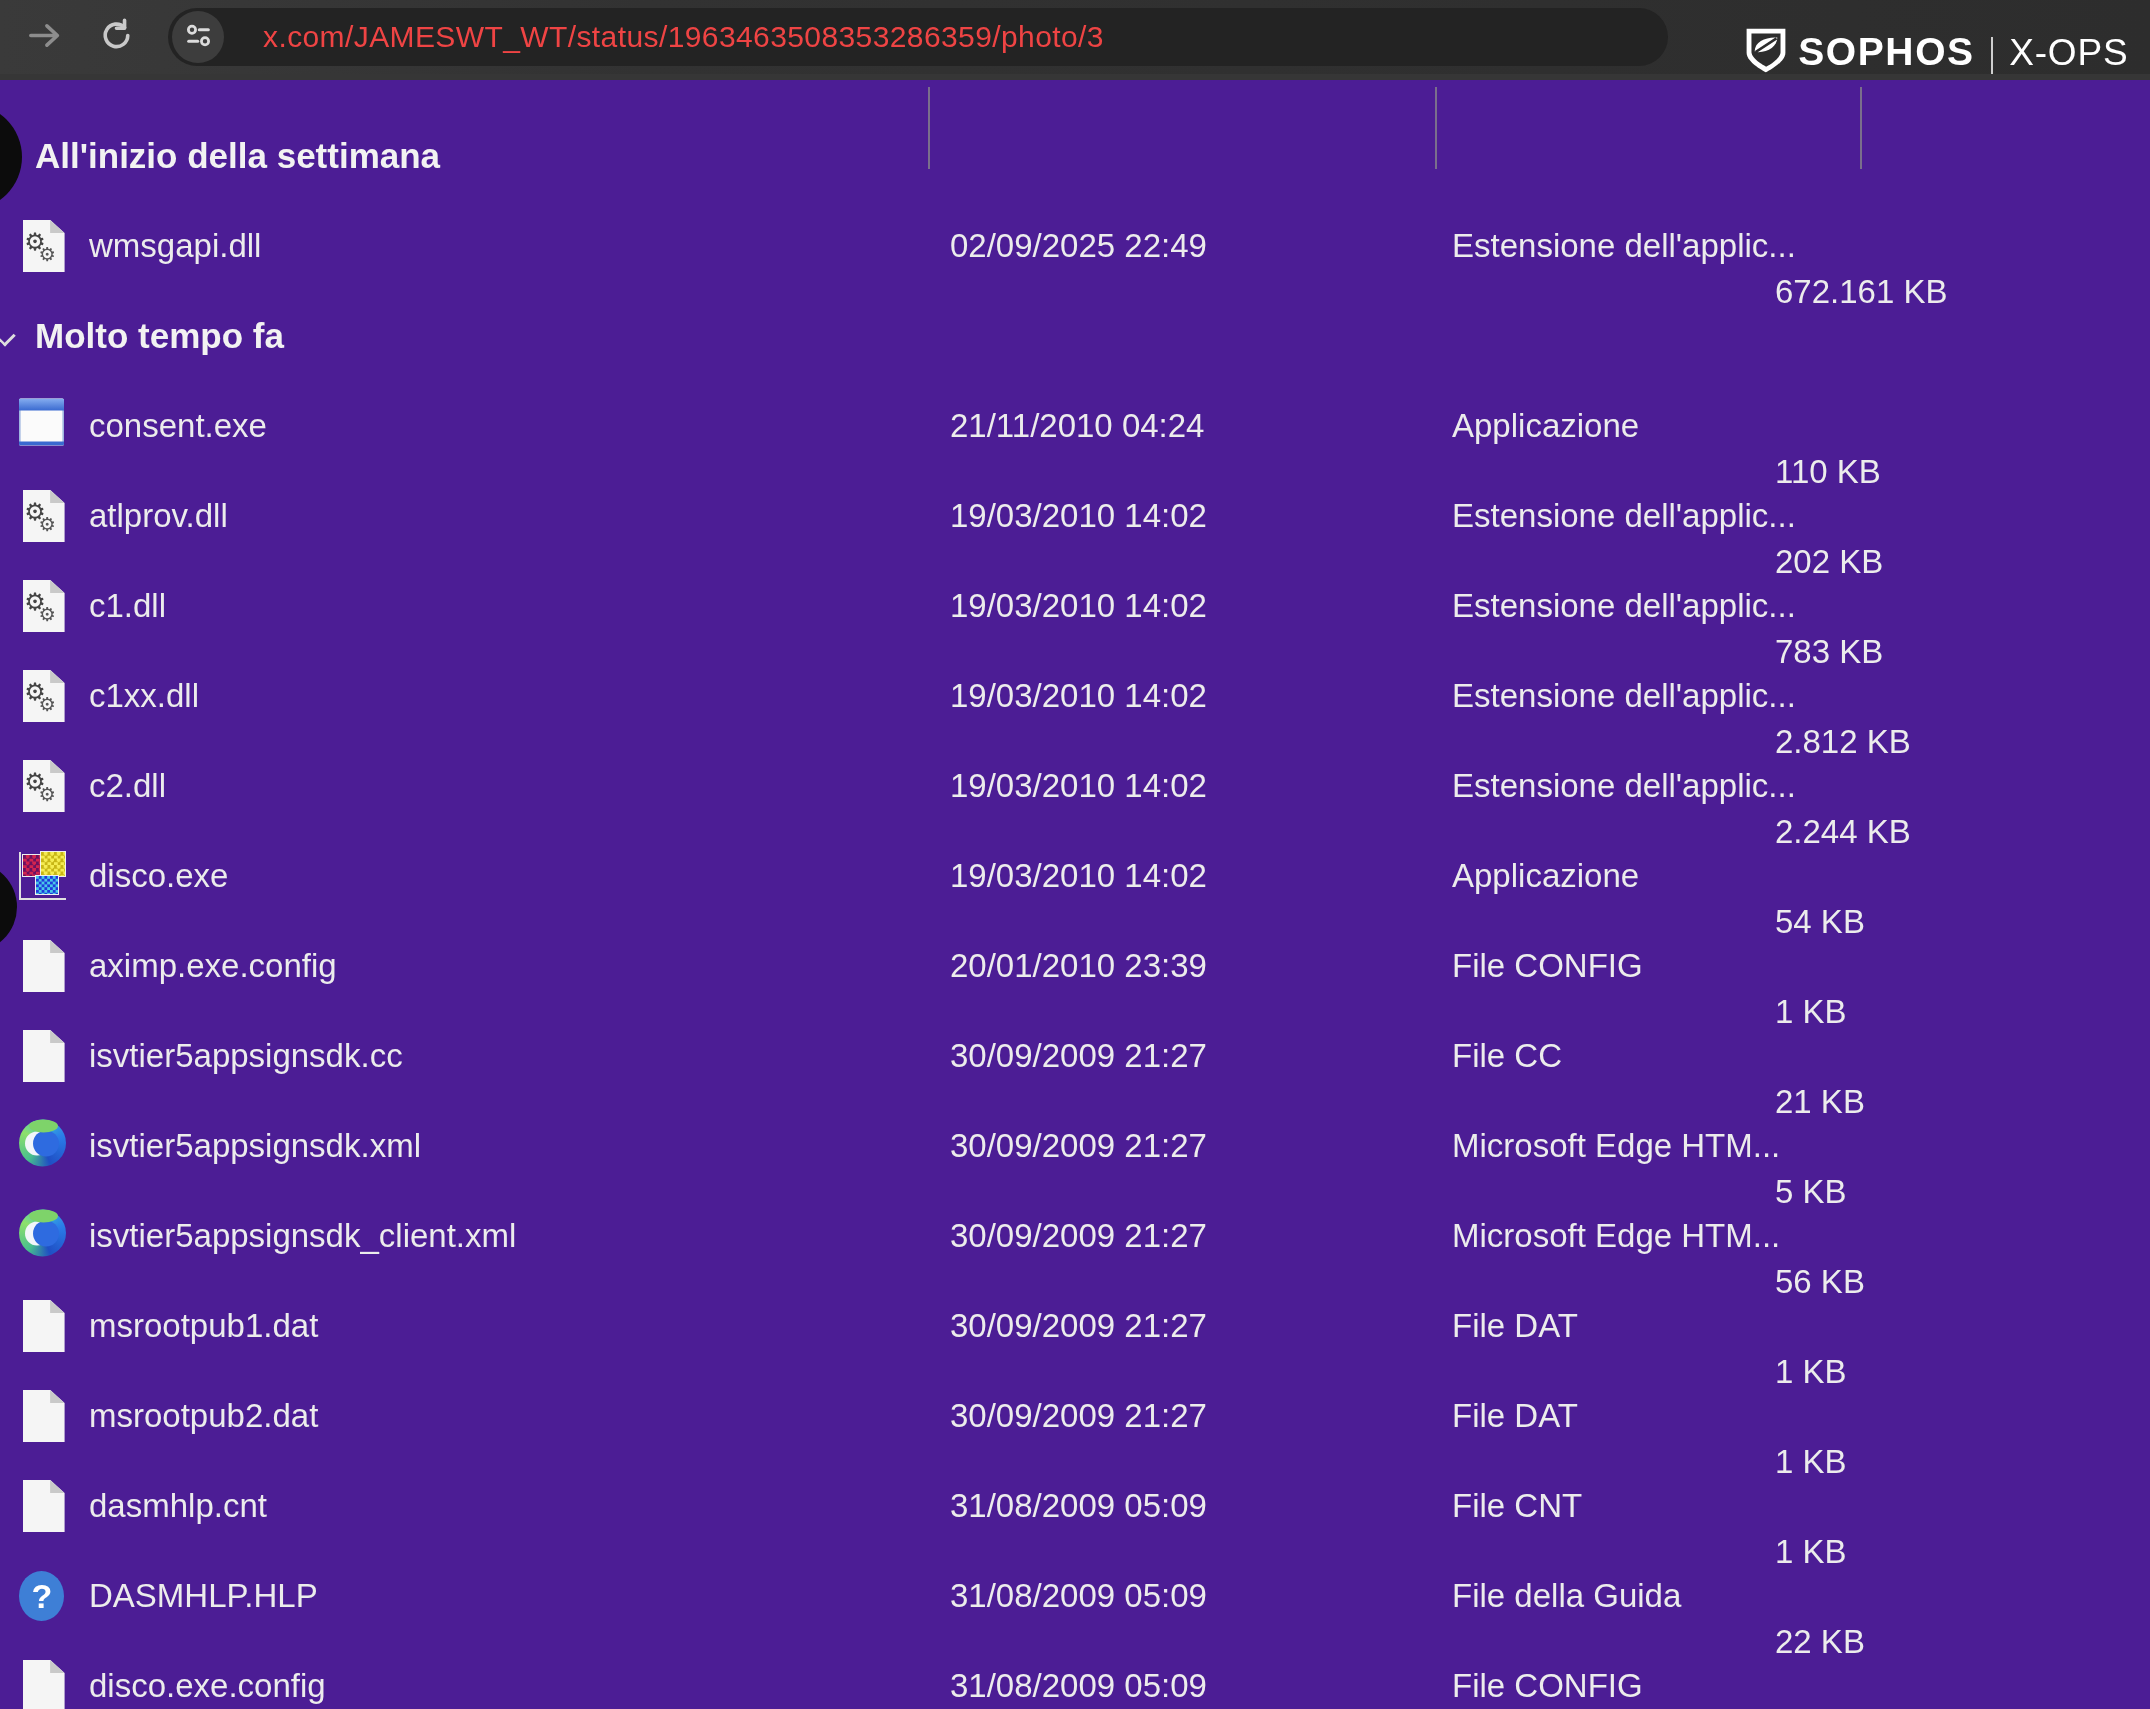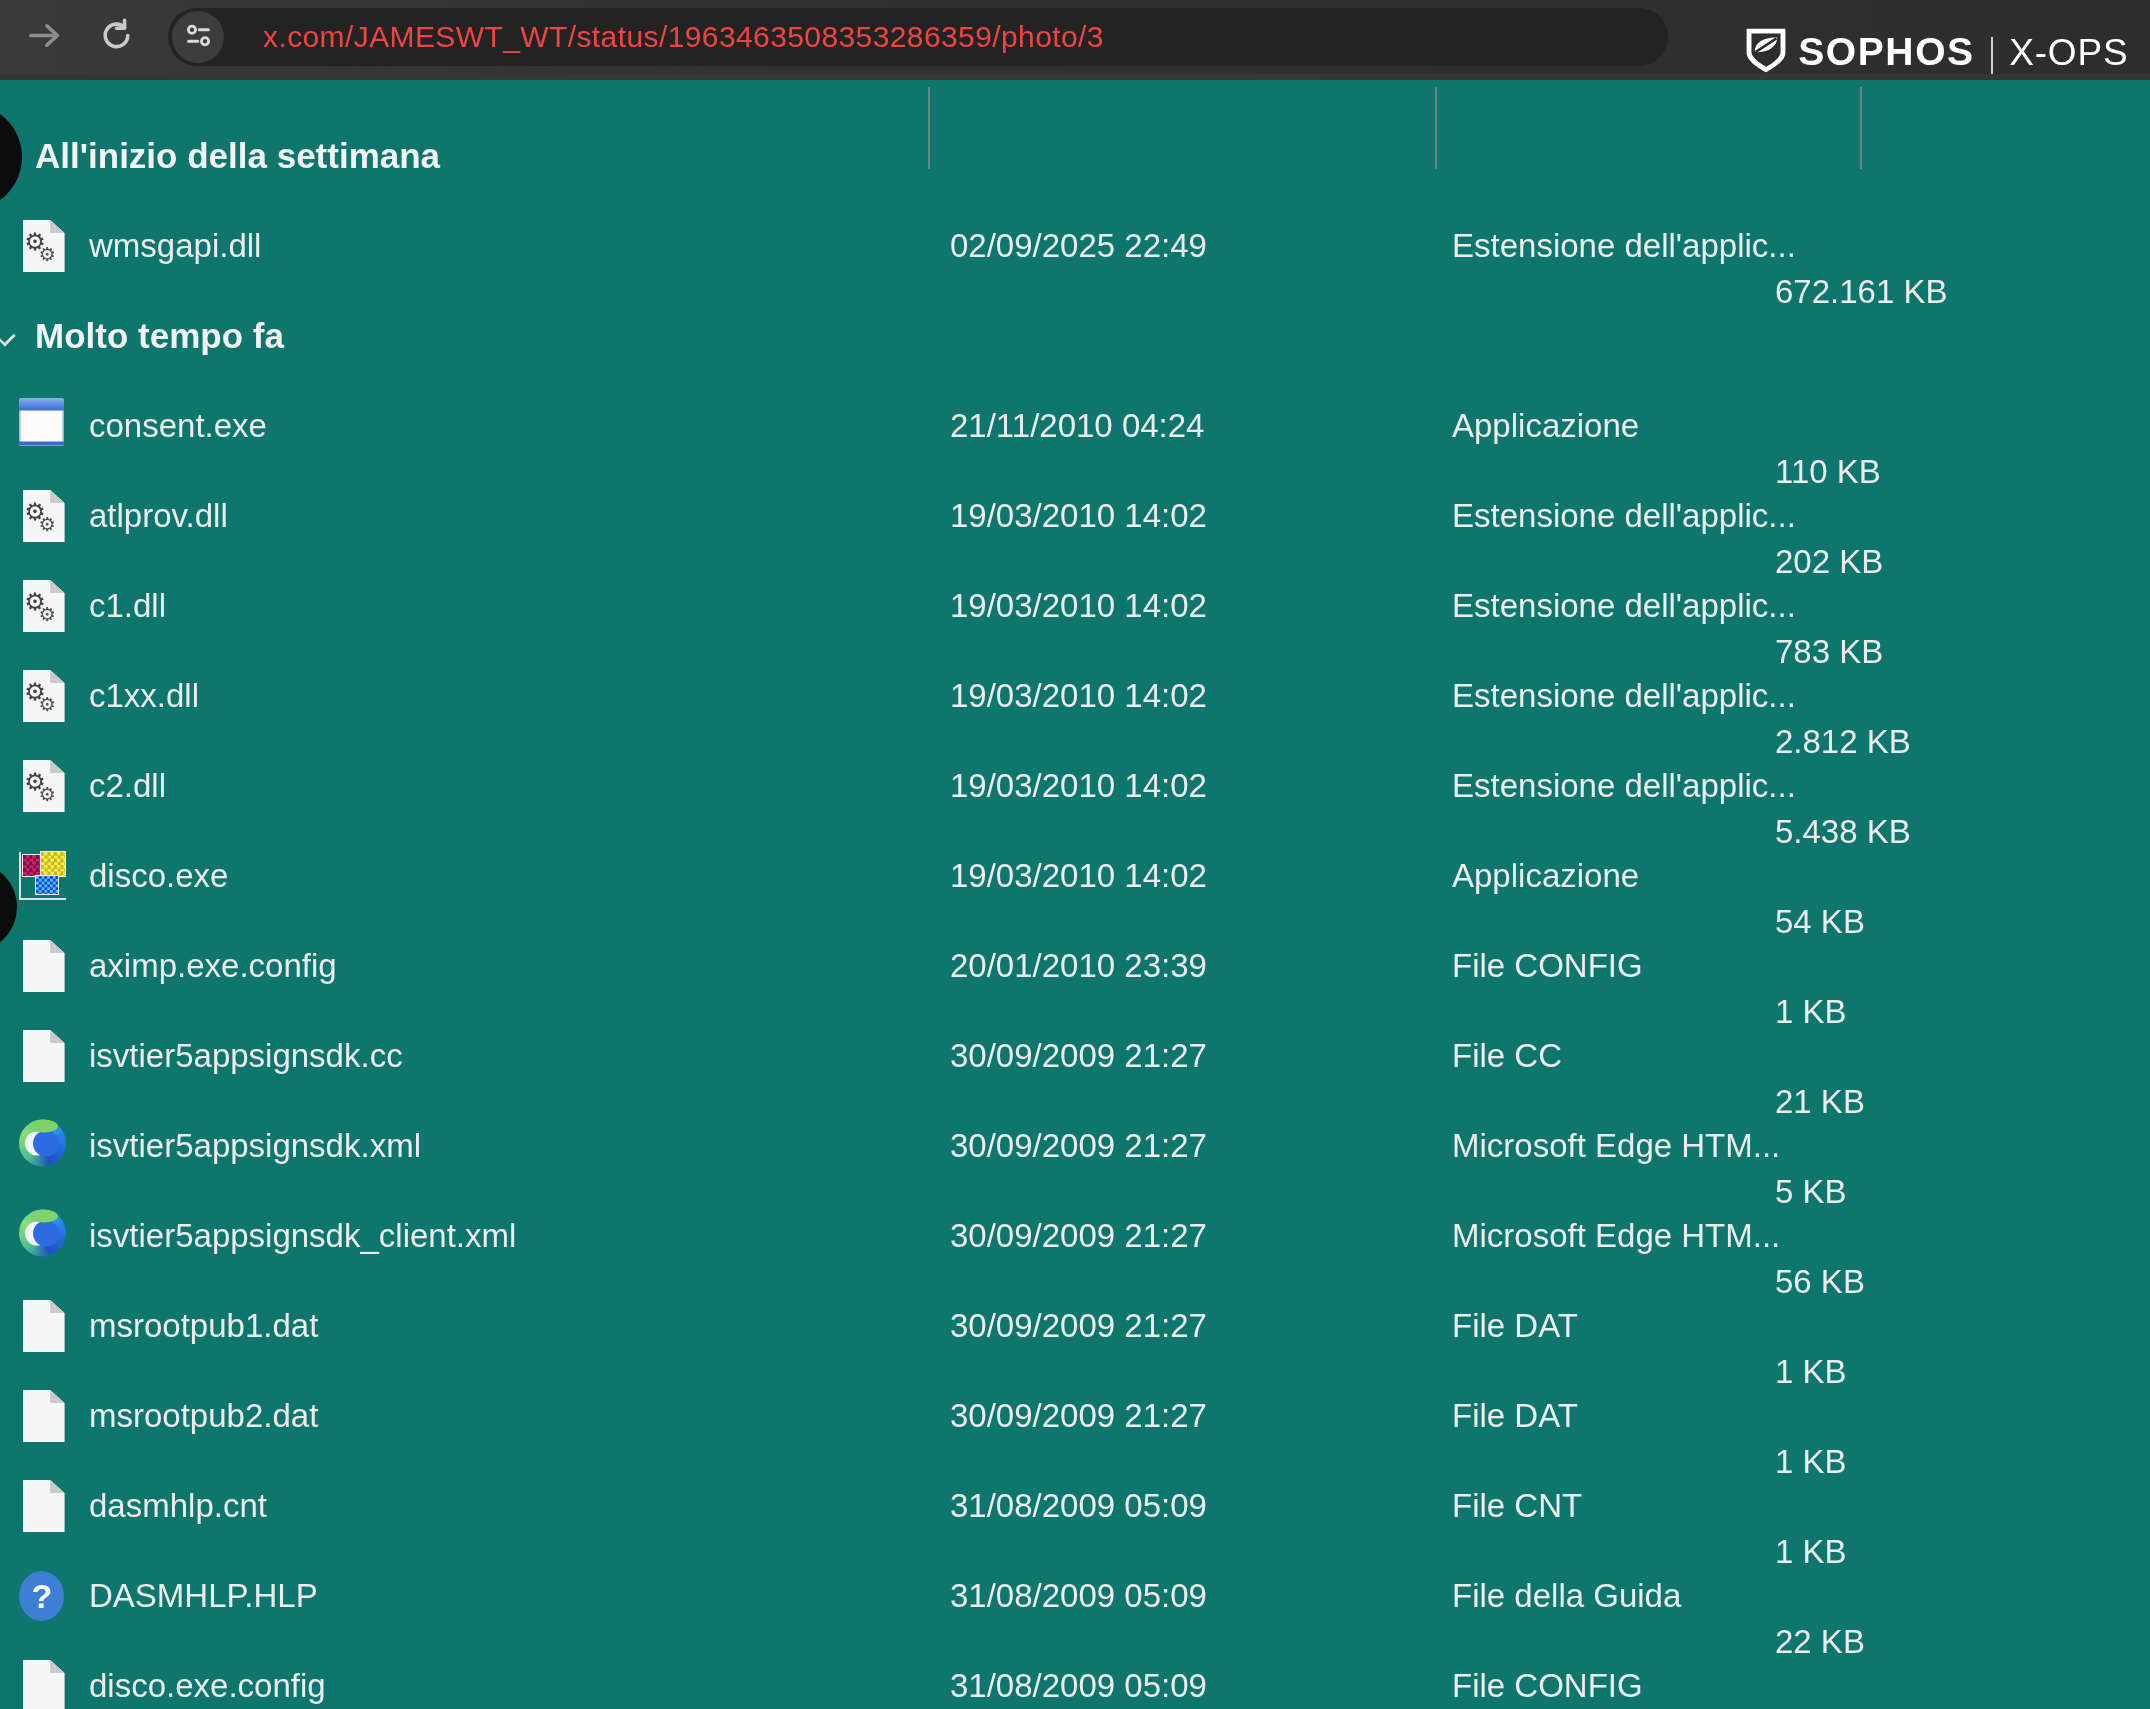--- a/index.html
+++ b/index.html
@@ -23,21 +23,21 @@
   .url { position:absolute; left:95px; top:0; height:58px; line-height:58px;
          font-size:30px; color:#ef4444; letter-spacing:0.4px; white-space:nowrap; }
 
   .brand { position:absolute; right:22.6px; top:0; height:74px; display:flex; align-items:flex-end; gap:11.3px; }
   .brand-shield { width:42px; height:47px; }
   .brand-sophos { font-size:39px; font-weight:800; letter-spacing:1.6px; color:#ffffff; }
   .brand-div { width:2.4px; height:37px; background:#cfcfcf; margin:0 4.8px; }
   .brand-xops { font-size:37px; font-weight:500; letter-spacing:0.8px; color:#ffffff; }
 
   
-  .content { position:absolute; left:0; top:80px; width:2151px; height:1630px; background:#0f766e; }
+  .content { position:absolute; left:0; top:80px; width:2151px; height:1630px; background:#4c1d95; }
 
   .col-sep { position:absolute; top:7.3px; width:1.6px; height:82px; background:#8a8a8a; opacity:.75; }
   .sep1 { left:928px; } .sep2 { left:1435px; } .sep3 { left:1860px; }
 
   .nav-circle { position:absolute; border-radius:50%; background:#0c0c0c; }
   .circ-top { left:-84px; top:24px; width:106px; height:106px; }
   .circ-mid { left:-73px; top:782px; width:90px; height:90px; }
 
   .list { position:absolute; left:0; top:31px; width:2151px; }
   .row { position:relative; height:90px; width:2151px; }
@@ -234,21 +234,21 @@
 
   <div class="row">
     <span class="ico icon-dll">
       <span class="deco a"></span>
       <span class="deco b"></span>
 
     </span>
     <span class="cell c-name">c2.dll</span>
     <span class="cell c-date">19/03/2010 14:02</span>
     <span class="cell c-type">Estensione dell'applic...</span>
-    <span class="cell c-size">5.438 KB</span>
+    <span class="cell c-size">2.244 KB</span>
   </div>
 
   <div class="row">
     <span class="ico icon-disco-app">
       <span class="deco a"></span>
       <span class="deco b"></span>
       <span class="deco c"></span>
 
     </span>
     <span class="cell c-name">disco.exe</span>

